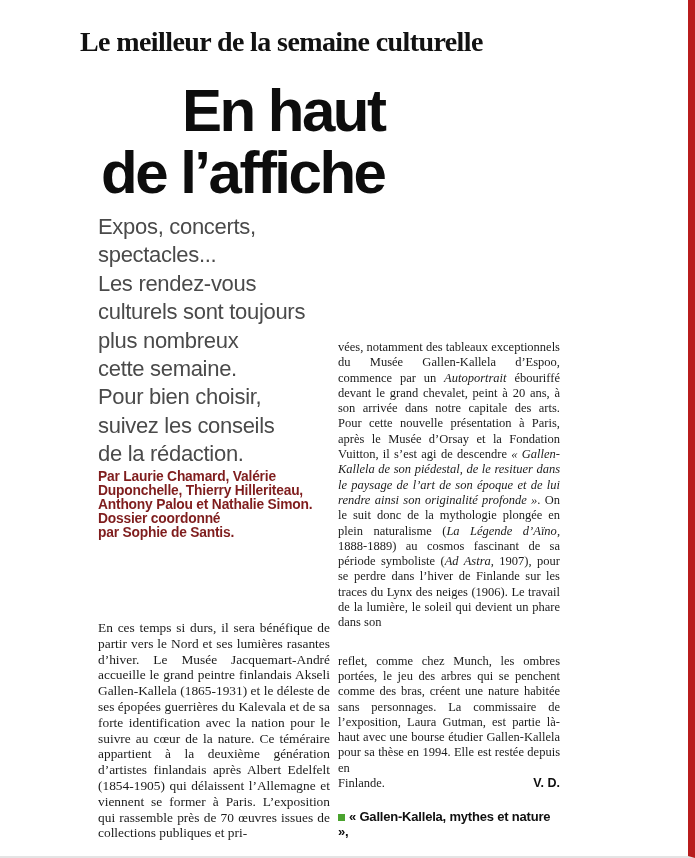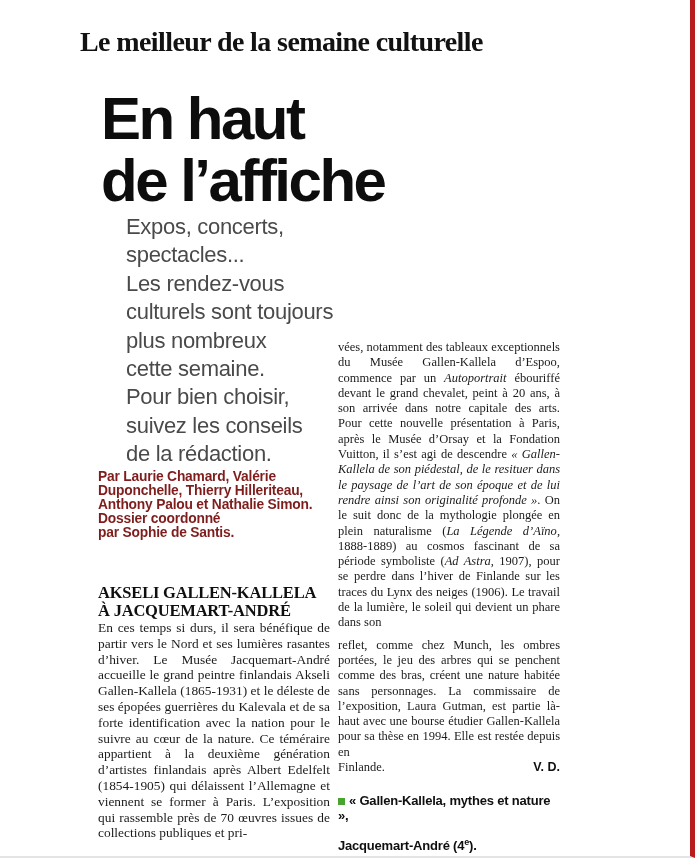--- a/index.html
+++ b/index.html
@@ -1,37 +1,36 @@
 <!DOCTYPE html>
 <html><head>
 <meta charset="utf-8">
 <style>
   html,body{margin:0;padding:0;background:#ffffff;}
   .page{
     position:relative;width:695px;height:858px;background:#ffffff;
     overflow:hidden;box-sizing:border-box;
-    border-right:5px solid #b91c1c;border-bottom:2px solid #e4e4e4;
+    border-right:7px solid #b91c1c;border-bottom:2px solid #e4e4e4;
     font-family:"Liberation Serif", serif;color:#1b1b1b;
   }
   .kicker{
     position:absolute;left:80px;top:26px;
     font-family:"Liberation Serif", serif;font-weight:bold;
     font-size:28px;letter-spacing:-0.6px;color:#121212;white-space:nowrap;
   }
   .headline{
-    position:absolute;left:101px;top:88px;margin:0;
+    position:absolute;left:101px;top:80px;margin:0;
     font-family:"Liberation Sans", sans-serif;font-weight:bold;
-    font-size:60px;line-height:62px;letter-spacing:-2.5px;color:#0d0d0d;
+    font-size:60px;line-height:62px;letter-spacing:-2.5px;color:#0d0d0d;text-align:right;
   }
   .intro{
     position:absolute;left:98px;top:213px;
     font-family:"Liberation Sans", sans-serif;font-weight:400;
     font-size:22px;line-height:28.4px;letter-spacing:-0.3px;color:#4a4a4a;
     white-space:pre-line;
-    margin-left:28px;
   }
   .byline{
     position:absolute;left:98px;top:470px;width:250px;
     font-family:"Liberation Sans", sans-serif;font-weight:bold;
     font-size:13.8px;line-height:13.9px;letter-spacing:-0.2px;color:#7f1d1d;
     white-space:pre-line;
   }
   .section-label{
     position:absolute;left:96px;top:542px;
     font-family:"Liberation Sans", sans-serif;font-weight:400;
@@ -45,21 +44,21 @@
   }
   .col{position:absolute;}
   .col-left{left:98px;top:620px;width:232px;}
   .col-right{left:338px;top:340px;width:222px;}
   .body{
     margin:0;text-align:justify;
     font-family:"Liberation Serif", serif;color:#1b1b1b;
   }
   .col-left .body{font-size:13.4px;line-height:15.8px;}
   .col-right .body{font-size:12.5px;line-height:15.3px;}
-  .p2{margin-top:7px;}
+  .p2{margin-top:23px;}
   .lastline{
     display:flex;justify-content:space-between;align-items:flex-end;
     font-size:12.5px;line-height:15.3px;font-family:"Liberation Serif", serif;
   }
   .initials{
     font-family:"Liberation Sans", sans-serif;font-weight:bold;font-size:12.5px;
     color:#0f0f0f;
   }
   .info{
     margin-top:18px;
@@ -92,22 +91,20 @@
 suivez les conseils
 de la rédaction.</div>
 
   <div class="byline">Par Laurie Chamard, Valérie
 Duponchelle, Thierry Hilleriteau,
 Anthony Palou et Nathalie Simon.
 Dossier coordonné
 par Sophie de Santis.</div>
 
 
-  <div class="article-title">AKSELI GALLEN-KALLELA
-À JACQUEMART-ANDRÉ</div>
 
   <div class="col col-left">
     <p class="body">En ces temps si durs, il sera bénéfique de partir vers le Nord et ses lumières rasantes d’hiver. Le Musée Jacquemart-André accueille le grand peintre finlandais Akseli Gallen-Kallela (1865-1931) et le déleste de ses épopées guerrières du Kalevala et de sa forte identification avec la nation pour le suivre au cœur de la nature. Ce téméraire appartient à la deuxième génération d’artistes finlandais après Albert Edelfelt (1854-1905) qui délaissent l’Allemagne et viennent se former à Paris. L’exposition qui rassemble près de 70 œuvres issues de collections publiques et pri-</p>
   </div>
 
   <div class="col col-right">
     <p class="body"><span>vées, notamment des tableaux exceptionnels du Musée Gallen-Kallela d’Espoo, commence par un </span><span style="font-style: italic;">Autoportrait</span><span> ébouriffé devant le grand chevalet, peint à 20 ans, à son arrivée dans notre capitale des arts. Pour cette nouvelle présentation à Paris, après le Musée d’Orsay et la Fondation Vuitton, il s’est agi de descendre </span><span style="font-style: italic;">« Gallen-Kallela de son piédestal, de le resituer dans le paysage de l’art de son époque et de lui rendre ainsi son originalité profonde »</span><span>. On le suit donc de la mythologie plongée en plein naturalisme (</span><span style="font-style: italic;">La Légende d’Aïno</span><span>, 1888-1889) au cosmos fascinant de sa période symboliste (</span><span style="font-style: italic;">Ad Astra</span><span>, 1907), pour se perdre dans l’hiver de Finlande sur les traces du Lynx des neiges (1906). Le travail de la lumière, le soleil qui devient un phare dans son</span></p>
     <p class="body p2">reflet, comme chez Munch, les ombres portées, le jeu des arbres qui se penchent comme des bras, créent une nature habitée sans personnages. La commissaire de l’exposition, Laura Gutman, est partie là-haut avec une bourse étudier Gallen-Kallela pour sa thèse en 1994. Elle est restée depuis en</p>
     <div class="lastline">
       <span>Finlande.</span>

